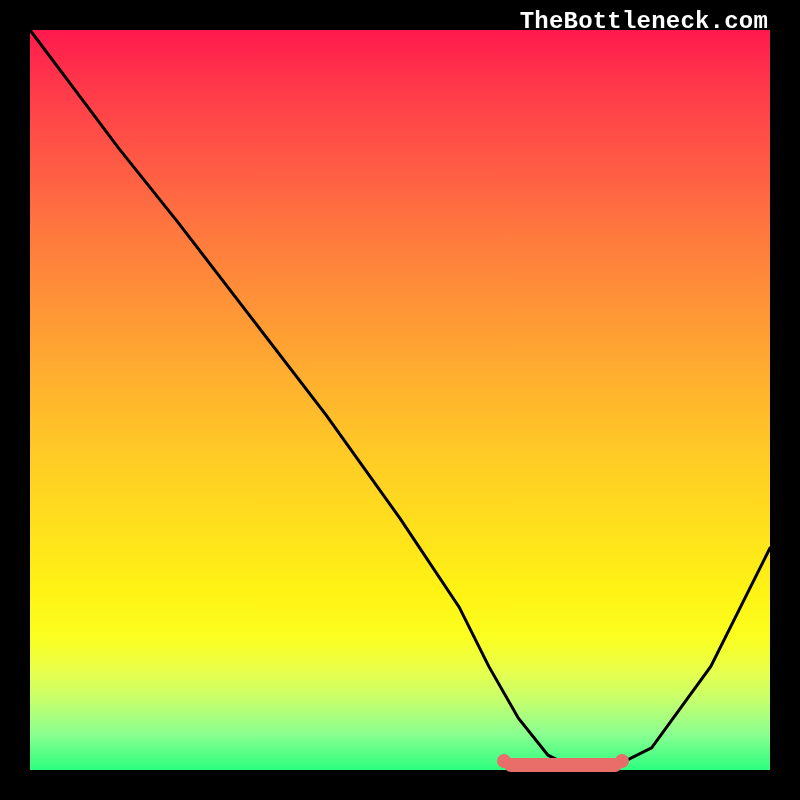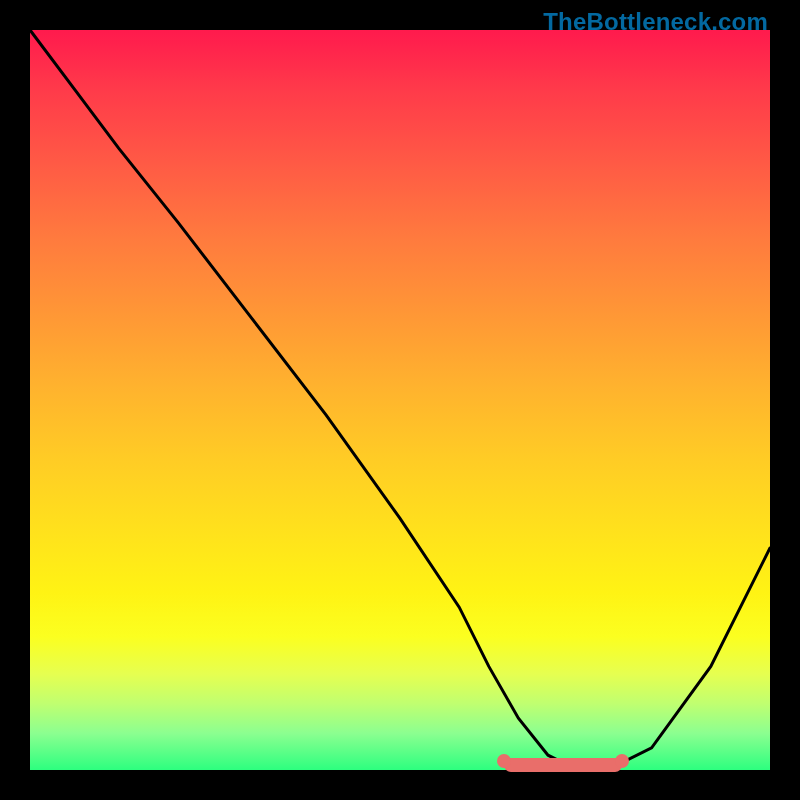--- a/index.html
+++ b/index.html
@@ -35,22 +35,22 @@
       #fbff20 82%,
       #e6ff50 87%,
       #c0ff70 91%,
       #8cff90 95%,
       #2dff7f 100%);
   }
   .watermark {
     position: absolute;
     top: 8px;
     right: 32px;
-    color: #0369a1;
-    font-family: Liberation Sans, sans-serif;
+    color: #ffffff;
+    font-family: Liberation Mono, monospace;
     font-size: 24px;
     font-weight: bold;
     letter-spacing: 0.2px;
     user-select: none;
   }
   svg.curve {
     position: absolute;
     left: 0;
     top: 0;
     width: 740px;

